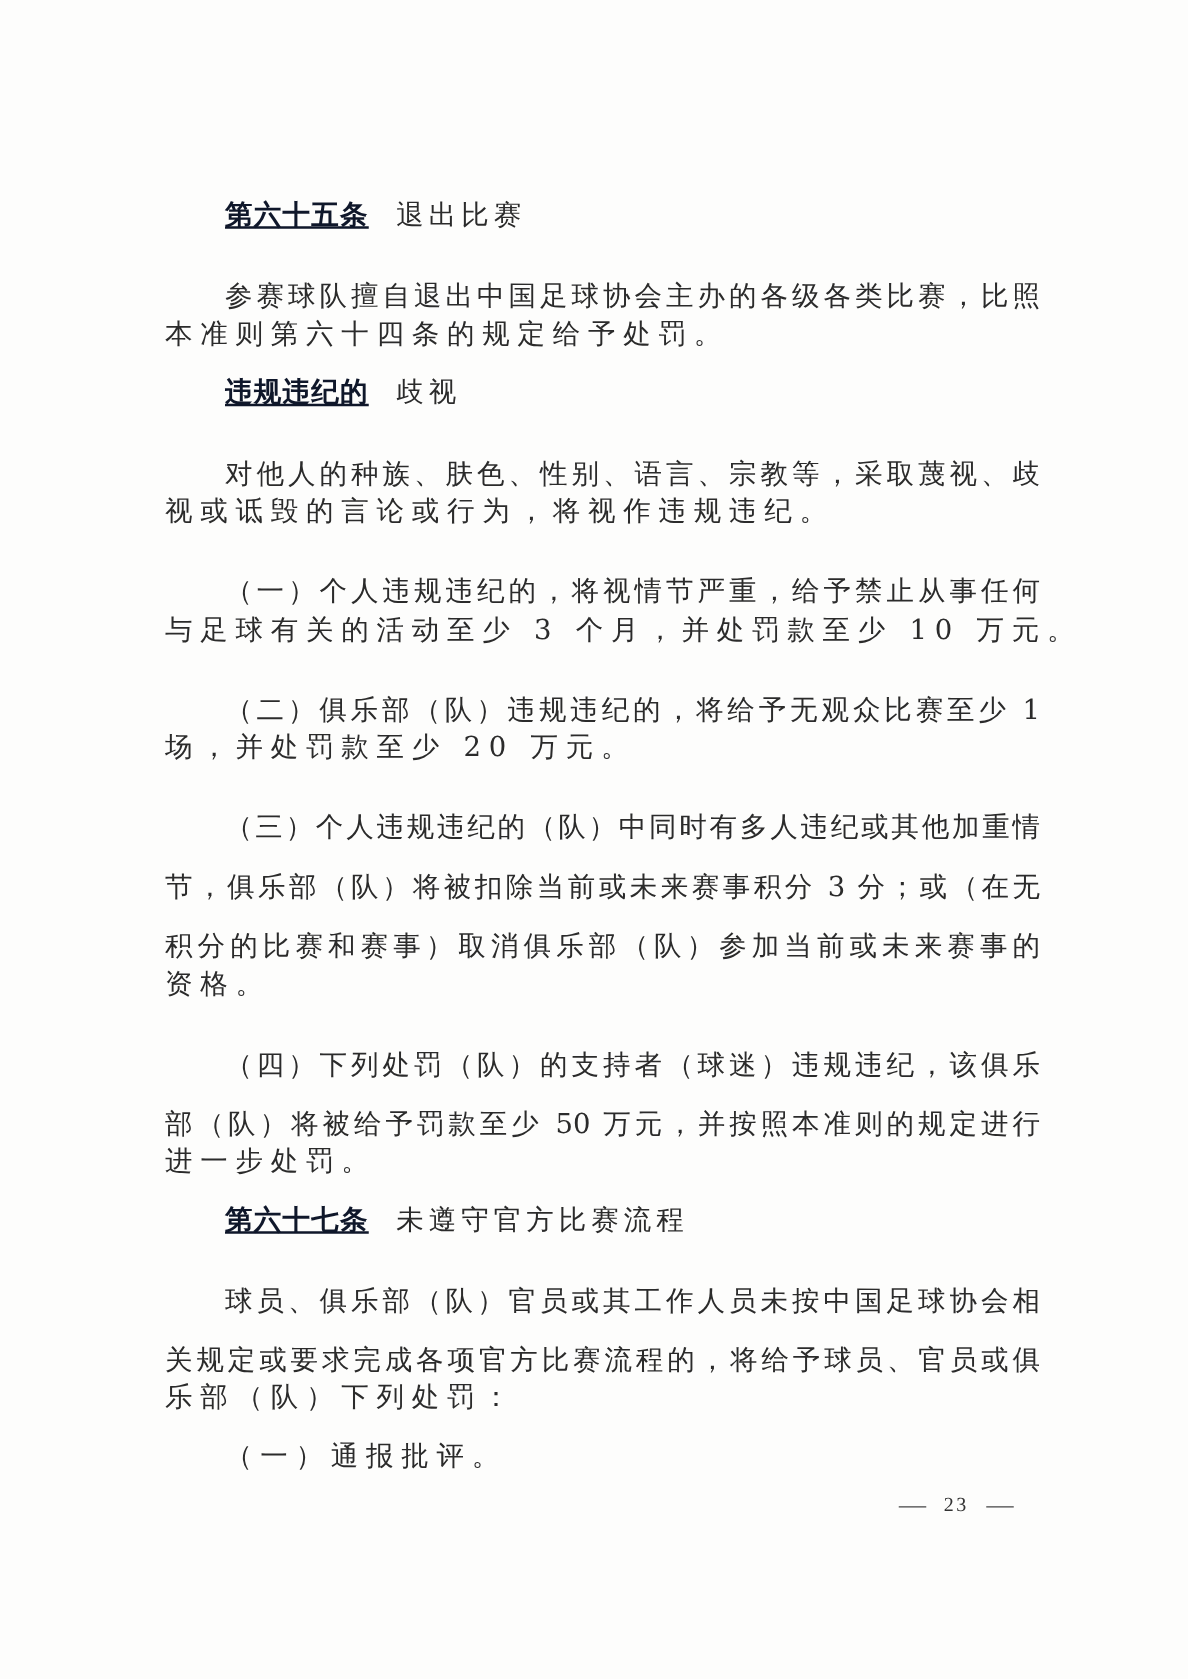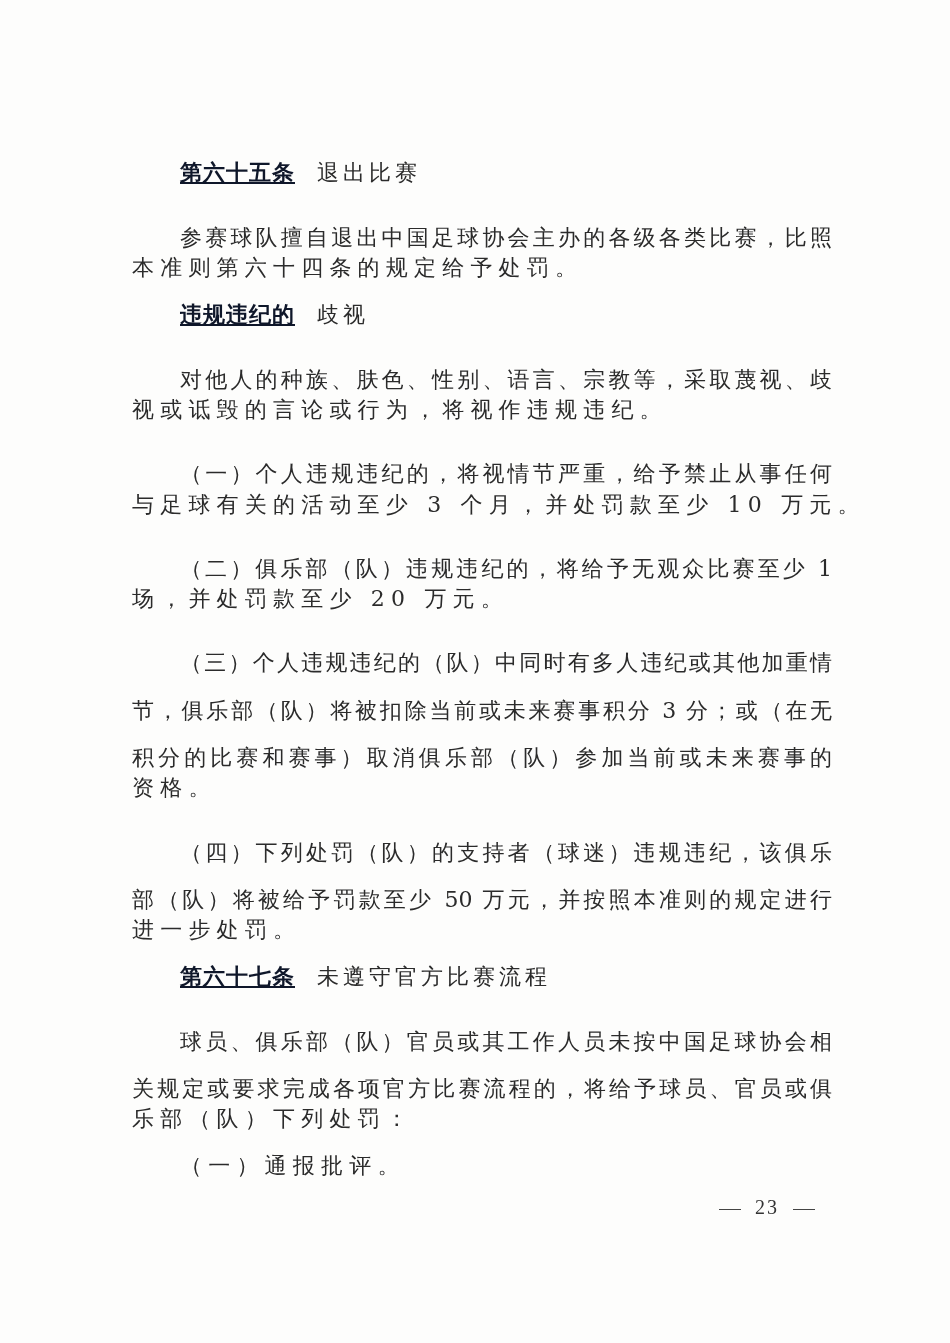--- a/index.html
+++ b/index.html
@@ -10,21 +10,21 @@
   .page { position: absolute; left: 132px; top: 0; width: 700px; }
   .line {
     position: absolute; left: 0; width: 700px; font-size: 22px; line-height: 30px;
     white-space: nowrap; letter-spacing: 6.2px;
   }
   .line.indent { left: 48px; width: 652px; }
   .line.justify { text-align-last: justify; text-align: justify; letter-spacing: 0; margin-top: 17px; }
   .heading-num { font-family: "DejaVu Sans", "Liberation Sans", sans-serif; font-weight: bold; letter-spacing: 1px; color: #0f172a; text-decoration: underline; }
   .heading-title { margin-left: 22px; letter-spacing: 4px; }
   .footer {
-    position: absolute; top: 1196px; left: 705px; font-size: 20px; color: #333;
+    position: absolute; top: 1196px; left: 705px; font-size: 16px; color: #333;
     font-family: "Liberation Serif", serif; letter-spacing: 2px;
   }
   .footer .dash { display: inline-block; width: 22px; height: 1px; background: #444; vertical-align: middle; margin: 0 14px; }
 </style>
 </head>
 <body>
 
 <div class="page">
 
   <div class="line indent" style="top:158px">

